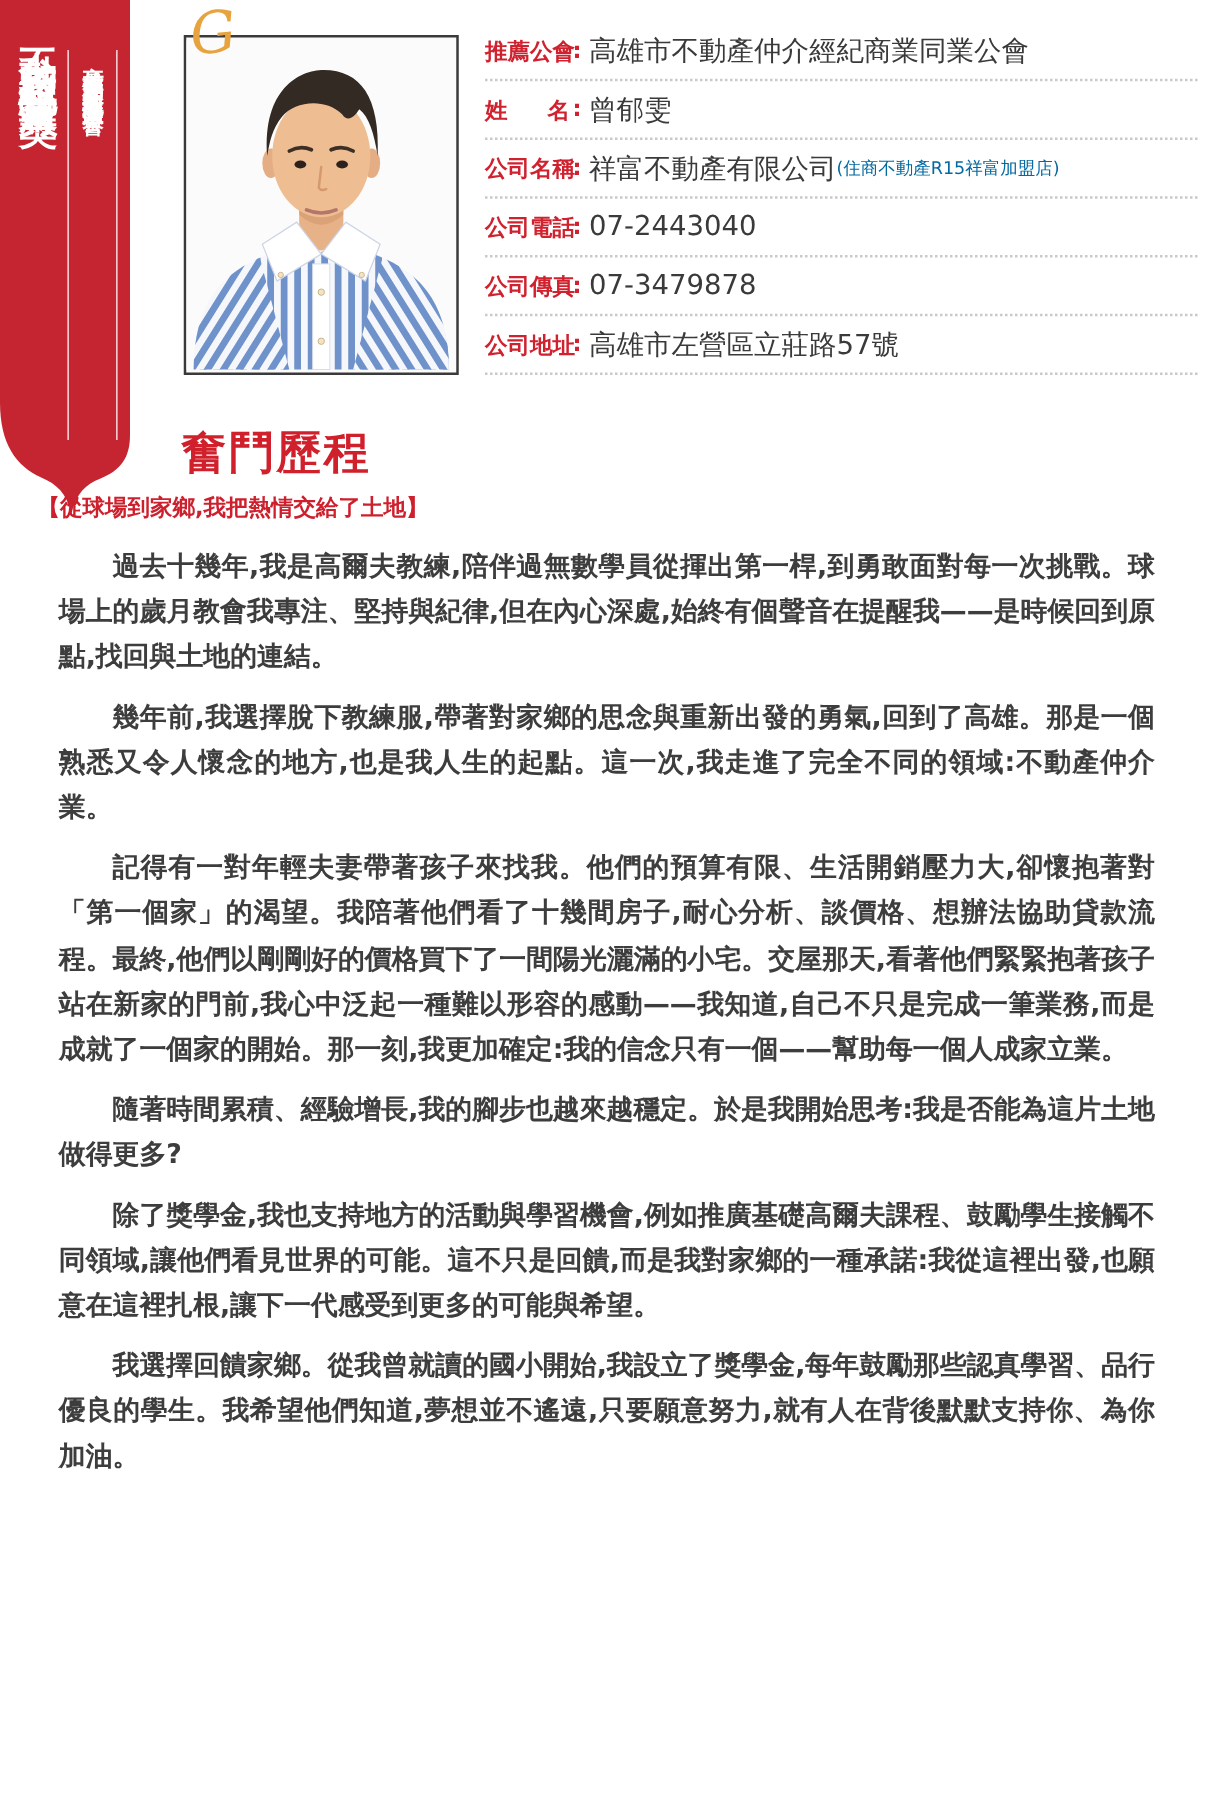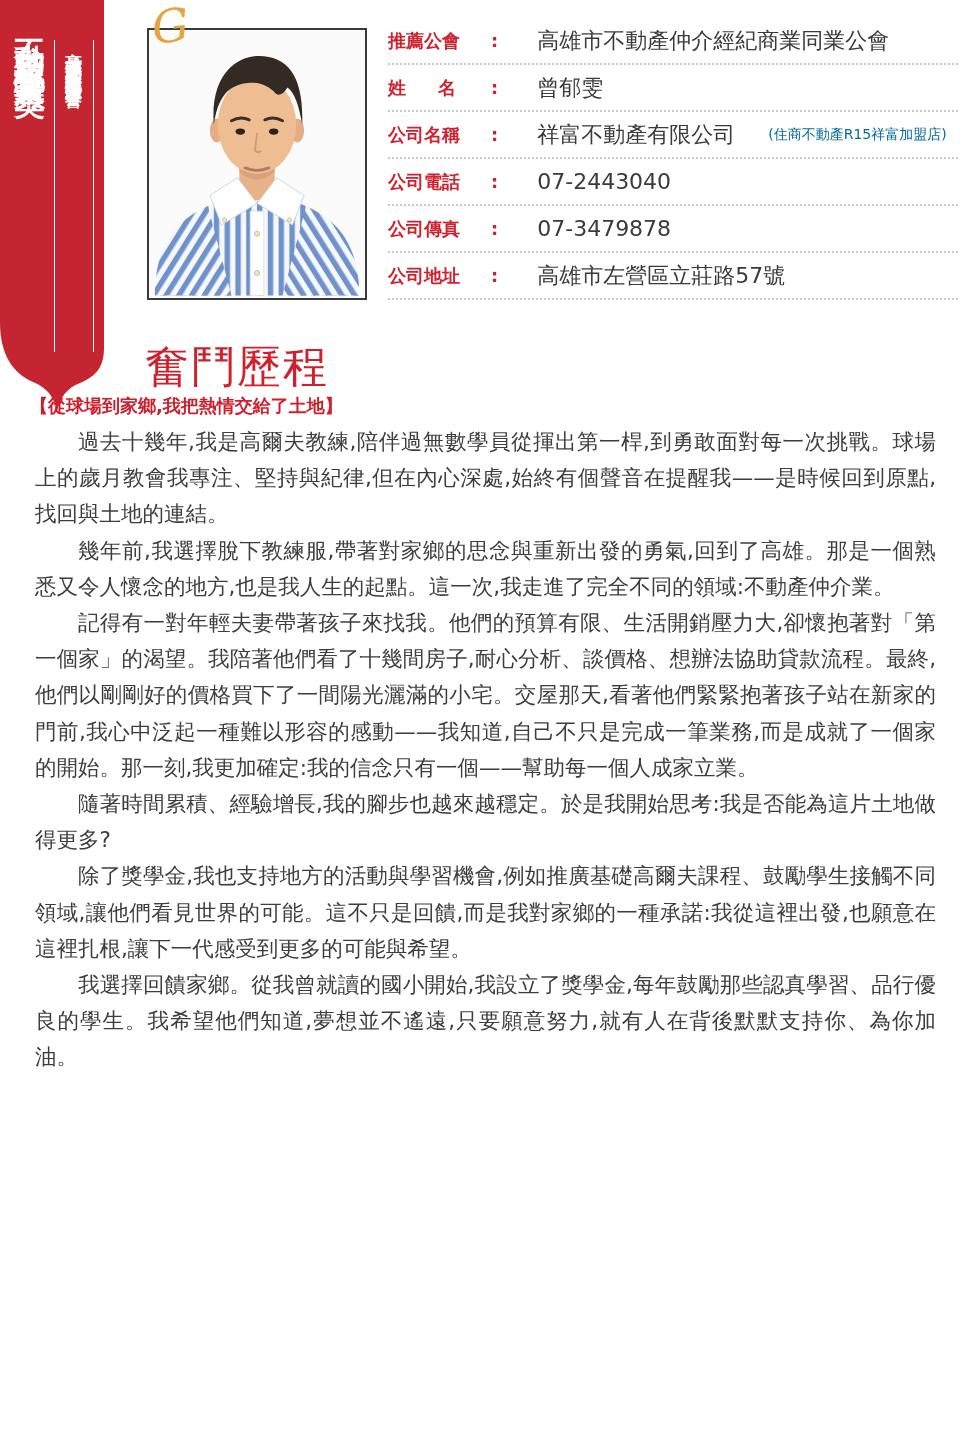--- a/index.html
+++ b/index.html
@@ -41,47 +41,46 @@
     font-family:"DejaVu Serif", serif; font-style:italic;
     font-size:46px; color:#e7a33e; line-height:52px;
     transform:rotate(-6deg);
   }
 
   
   .profile { position:absolute; left:388px; top:18px; width:570px; }
   .profile-row {
     display:flex; align-items:center; height:47px;
     border-bottom:2px dotted #c9c9c9;
-    gap:33px;
   }
   .profile-label {
     display:inline-block; width:68px;
     color:#d0212f; font-size:18px; font-weight:700;
     text-align:justify; text-align-last:justify;
     white-space:nowrap;
   }
   .profile-colon { color:#d0212f; font-size:18px; font-weight:700; margin:0 6px 0 2px; }
   .profile-value { color:#3a3a3a; font-size:22px; font-weight:500; white-space:nowrap; }
   .profile-note  { color:#0369a1; font-size:14px; font-weight:500; }
 
   
   .story-heading {
     position:absolute; left:145px; top:338px;
-    color:#d0202c; font-size:44px; font-weight:400; letter-spacing:2px;
+    color:#d0202c; font-size:36px; font-weight:700; letter-spacing:2px;
   }
   .story-subtitle {
     position:absolute; left:30px; top:394px;
     color:#ce1f2d; font-size:18px; font-weight:700;
   }
   .story-body {
     position:absolute; left:35px; top:424px; width:901px;
     color:#3d3d3d; font-size:21.5px; line-height:36.2px;
     text-align:justify;
   }
-  .story-body p { text-indent:2em; margin:0; }
+  .story-body p { text-indent:2em; margin:12px;font-weight:bold; }
 </style>
 </head>
 <body>
 
 <div class="page">
 
   <div class="ribbon">
     <svg width="104" height="440" viewBox="0 0 104 440">
       <path d="M0 0 L104 0 L104 348 C104 366 97 376 80 383 C67 388 60 397 57 412 C54 396 47 388 33 382 C13 373 0 355 0 322 Z" fill="#c42531"></path>
     </svg>

